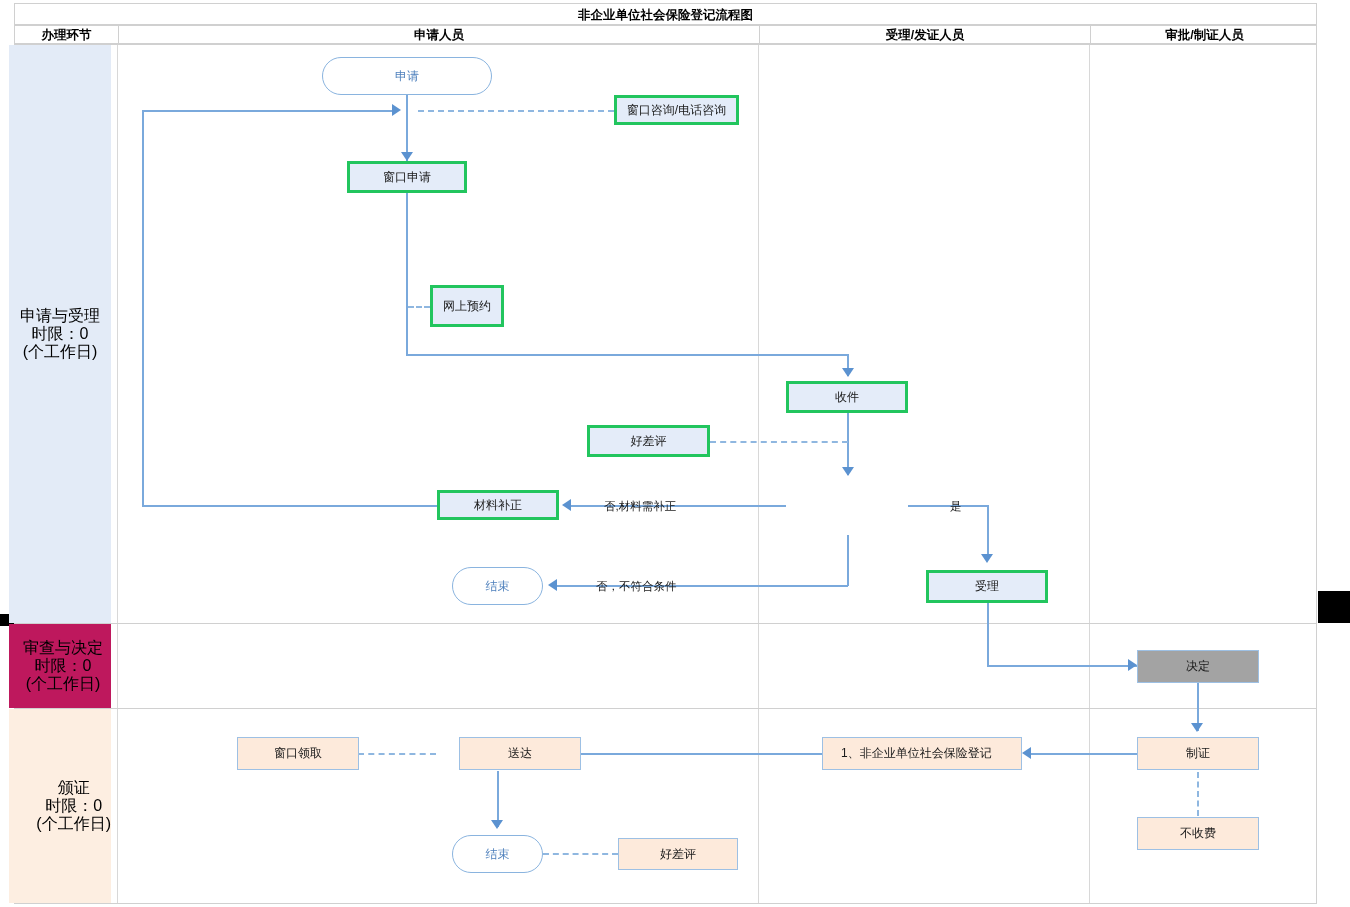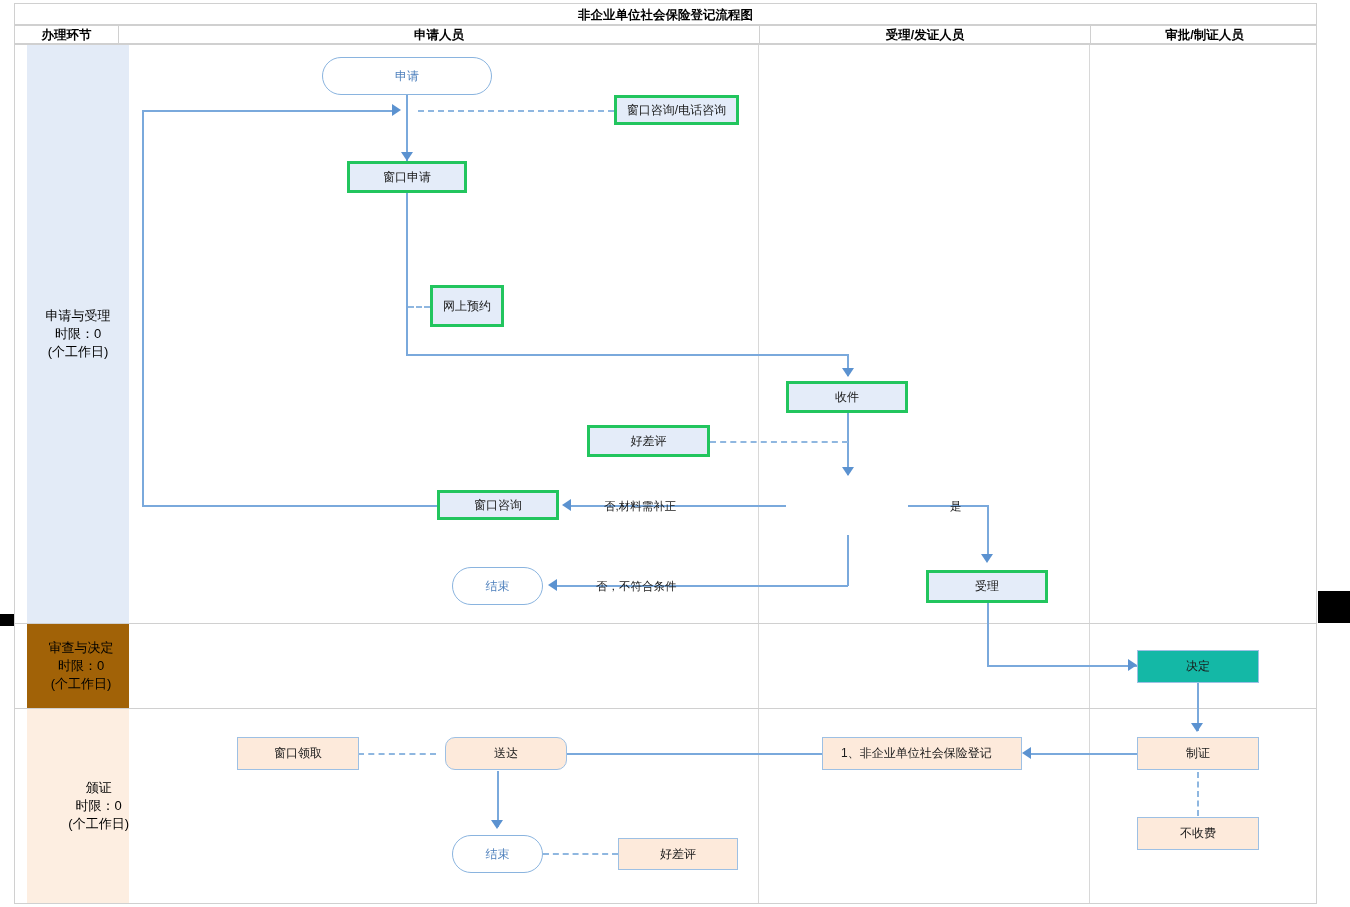--- a/index.html
+++ b/index.html
@@ -18,32 +18,32 @@
   .hdr-div{position:absolute;top:0;width:1px;height:19px;background:#d0d0d0;}
 
   #body-frame{left:14px;top:44px;width:1303px;height:860px;}
 
   
   .lane-div{position:absolute;width:1px;background:#d8d8d8;}
   
   .stage-div{position:absolute;height:1px;background:#d0d0d0;}
 
   
-  .stage-cell{position:absolute;left:27px;width:102px;box-sizing:border-box;
+  .stage-cell{position:absolute;left:9px;width:102px;box-sizing:border-box;
               display:flex;align-items:center;justify-content:center;text-align:center;
-              font-size:13px;line-height:18px;color:#000;}
+              font-size:16px;line-height:18px;color:#000;}
   .stage-apply{background:#e3ebf7;}
-  .stage-review{background:#a16207;padding-left:6px;}
+  .stage-review{background:#be185d;padding-left:6px;}
   .stage-issue{background:#fdeee1;justify-content:flex-end;}
 
   
   .node{position:absolute;box-sizing:border-box;display:flex;align-items:center;
         justify-content:center;text-align:center;font-size:12px;line-height:15px;}
   .n-blue{background:#e4ecf9;border:3px solid #22c55e;color:#1a1a1a;}
-  .n-green{background:#14b8a6;border:1px solid #9dc0e4;color:#1a1a1a;}
+  .n-green{background:#a3a3a3;border:1px solid #9dc0e4;color:#1a1a1a;}
   .n-orange{background:#fdeadb;border:1px solid #9dc0e4;color:#1a1a1a;}
   .n-term{background:#ffffff;border:1px solid #8ab4df;border-radius:20px;color:#4f81bd;}
   .n-left{justify-content:flex-start;padding-left:18px;text-align:left;}
 
   
   .diamond{position:absolute;}
   .diamond .dtxt{position:absolute;left:0;top:0;width:100%;height:100%;
                  display:flex;align-items:center;justify-content:center;
                  font-size:12px;color:#1a1a1a;}
 
@@ -181,33 +181,33 @@
 
   <div class="node n-blue" style="left:347px;top:161px;width:120px;height:32px;">窗口申请</div>
 
   <div class="node n-blue" style="left:430px;top:285px;width:74px;height:42px;">网上预约</div>
 
   <div class="node n-blue" style="left:786px;top:381px;width:122px;height:32px;">收件</div>
 
   <div class="node n-blue" style="left:587px;top:425px;width:123px;height:32px;">好差评</div>
 
 
-  <div class="node n-blue" style="left:437px;top:490px;width:122px;height:30px;">窗口咨询</div>
+  <div class="node n-blue" style="left:437px;top:490px;width:122px;height:30px;">材料补正</div>
 
   <div class="node n-term" style="left:452px;top:567px;width:91px;height:38px;">结束</div>
 
   <div class="node n-blue" style="left:926px;top:570px;width:122px;height:33px;">受理</div>
 
   <div class="node n-green" style="left:1137px;top:650px;width:122px;height:33px;">决定</div>
 
   <div class="node n-orange" style="left:1137px;top:737px;width:122px;height:33px;">制证</div>
 
   <div class="node n-orange n-left" style="left:822px;top:737px;width:200px;height:33px;">1、非企业单位社会保险登记</div>
 
-  <div class="node n-orange" style="left:445px;top:737px;width:122px;height:33px;border-radius:10px;">送达</div>
+  <div class="node n-orange" style="left:459px;top:737px;width:122px;height:33px;">送达</div>
 
   <div class="node n-orange" style="left:237px;top:737px;width:122px;height:33px;">窗口领取</div>
 
   <div class="node n-term" style="left:452px;top:835px;width:91px;height:38px;">结束</div>
 
   <div class="node n-orange" style="left:618px;top:838px;width:120px;height:32px;">好差评</div>
 
   <div class="node n-orange" style="left:1137px;top:817px;width:122px;height:33px;">不收费</div>
 
 </div>

